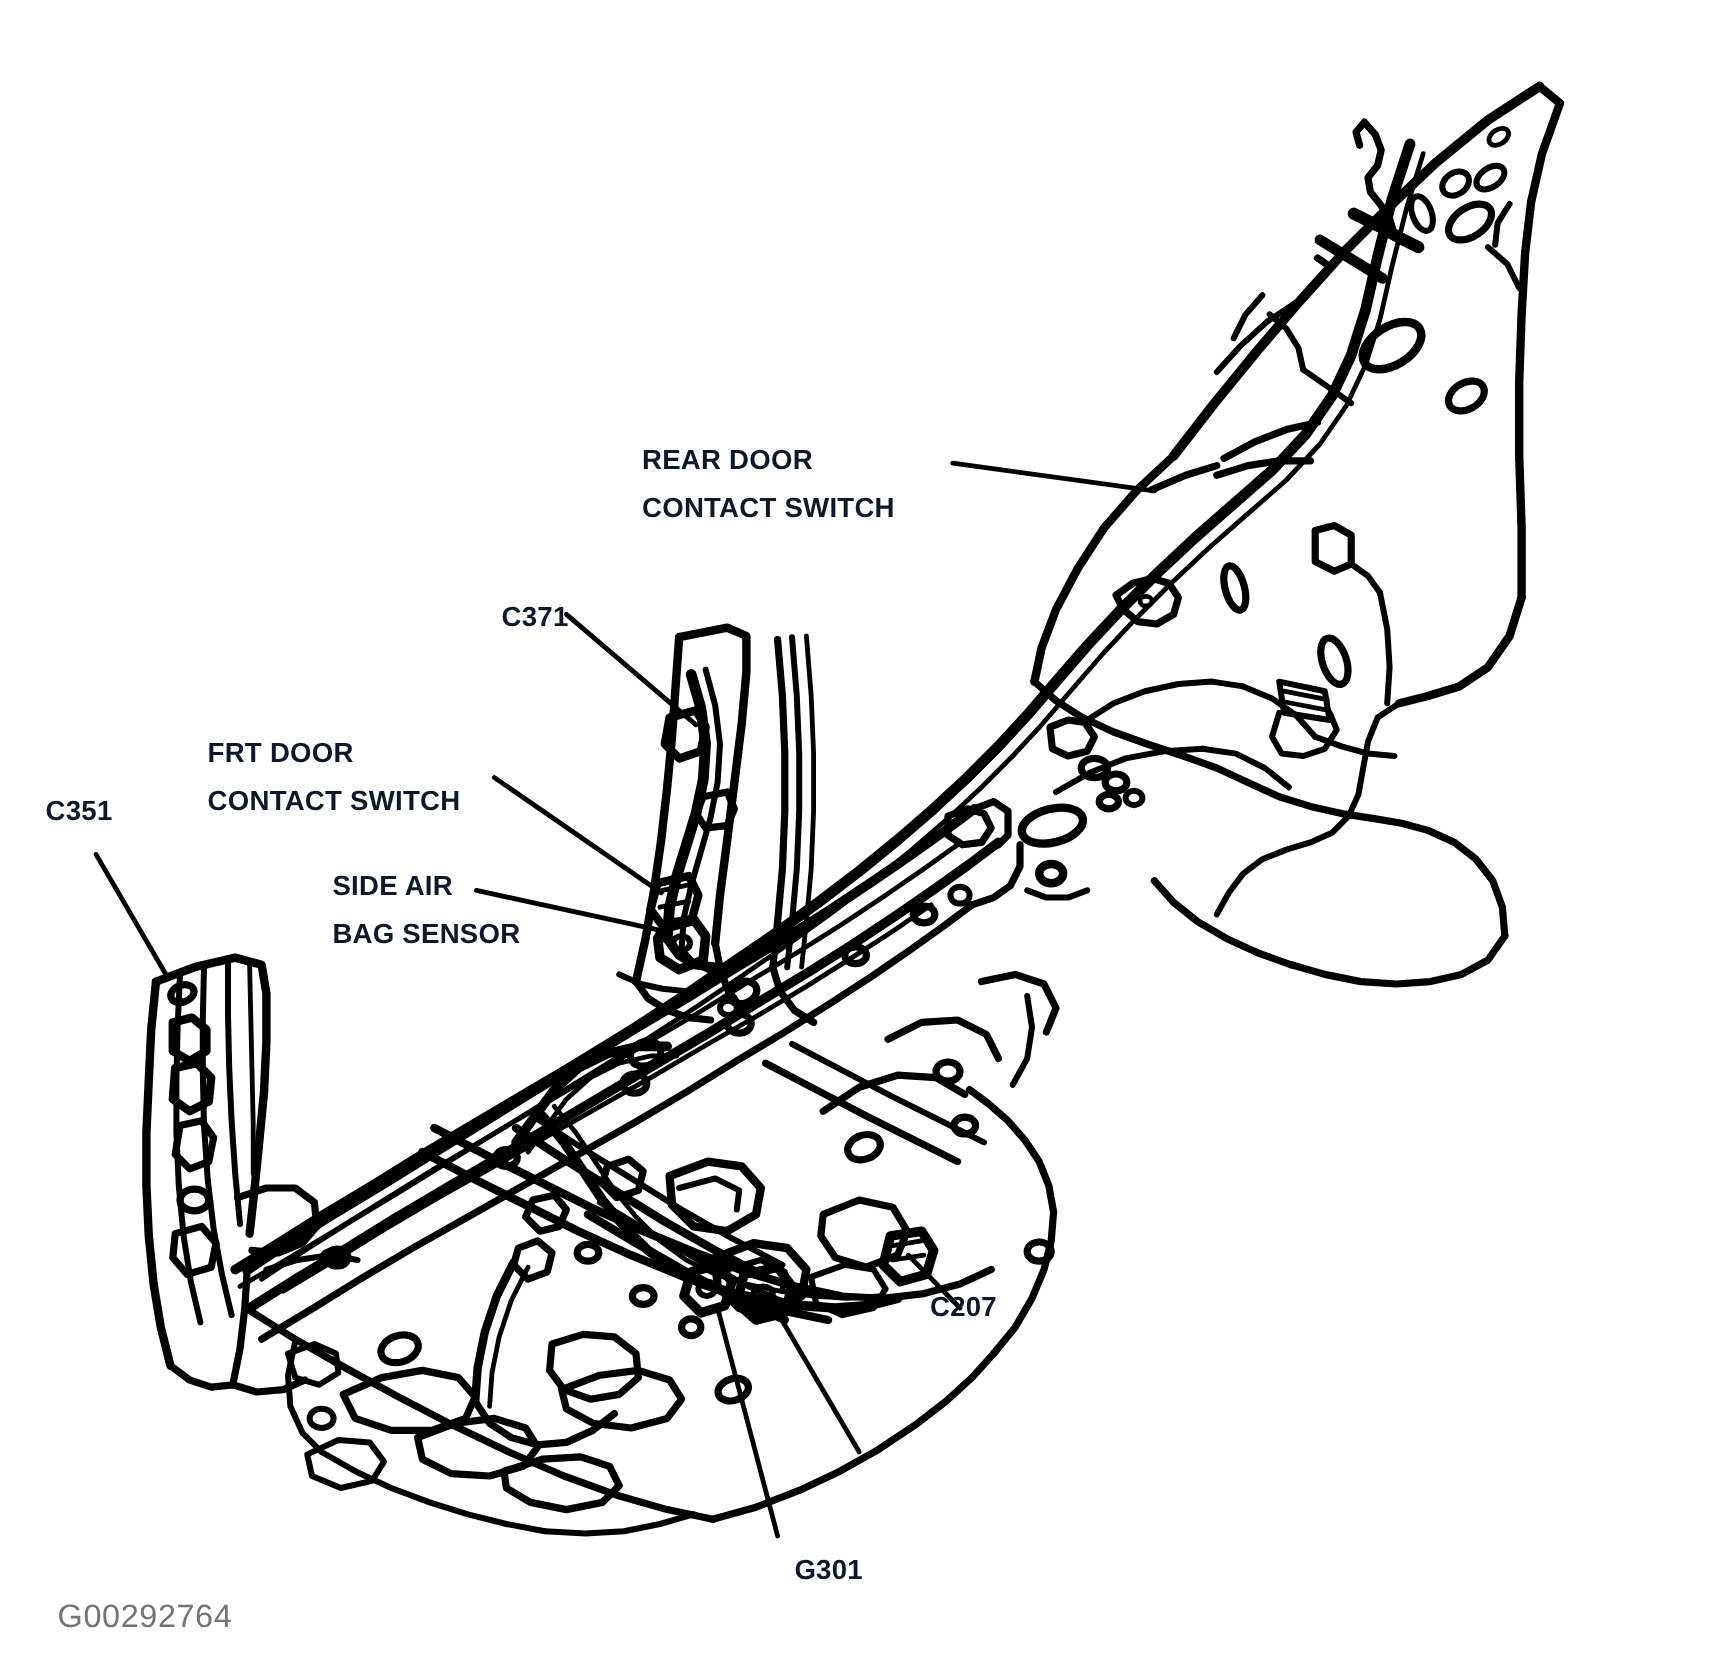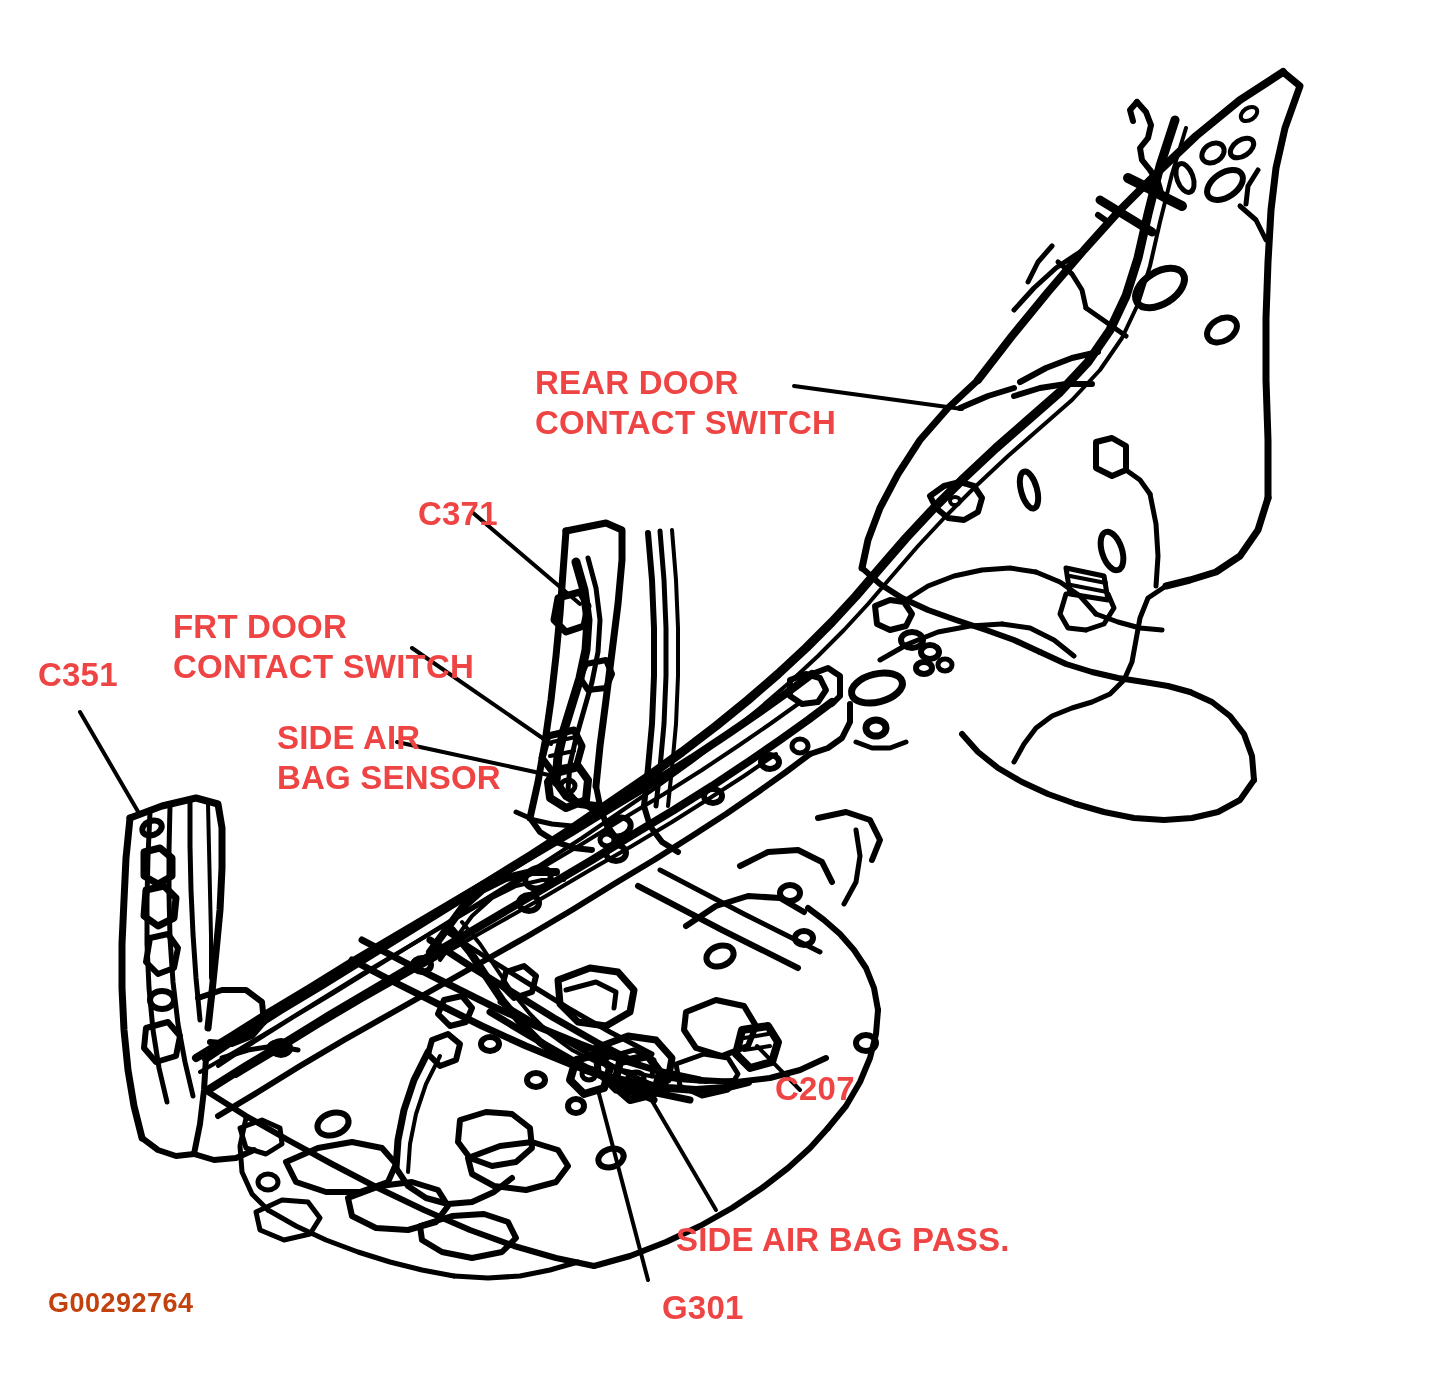--- a/index.html
+++ b/index.html
@@ -16,37 +16,38 @@
     font-family: "Liberation Sans", sans-serif;
   }
   #artwork {
     position: absolute;
     inset: 0;
     width: 1440px;
     height: 1386px;
   }
   .callout {
     position: absolute;
-    color: #ef4444;
+    color: #0f172a;
     font-family: "Liberation Sans", sans-serif;
     font-weight: bold;
-    font-size: 33px;
+    font-size: 23px;
     line-height: 40px;
     letter-spacing: 0.2px;
     white-space: pre;
     user-select: none;
   }
   .figure-id {
     position: absolute;
-    color: #c2410c;
+    color: #737373;
     font-family: "Liberation Sans", sans-serif;
-    font-weight: bold;
+    font-weight: normal;
     font-size: 27px;
     letter-spacing: 0.5px;
     white-space: pre;
+    margin-top: 44px;
   }
   .lbl-rear-door      { left: 535px;  top: 363px; }
   .lbl-c371           { left: 418px;  top: 494px; }
   .lbl-frt-door       { left: 173px;  top: 563px; margin-top: 44px; }
   .lbl-c351           { left: 38px;   top: 655px; }
   .lbl-side-sensor    { left: 231px;  top: 718px; margin-left: 46px; }
   .lbl-c207           { left: 775px;  top: 1069px; }
   .lbl-sabp           { left: 676px;  top: 1220px; }
   .lbl-g301           { left: 622px;  top: 1288px; margin-left: 40px; }
   .fig-id             { left: 48px;   top: 1288px; }
@@ -331,19 +332,18 @@
   <div class="callout lbl-c371">C371</div>
 
   <div class="callout lbl-frt-door"><span>FRT DOOR</span><br><span>CONTACT SWITCH</span></div>
 
   <div class="callout lbl-c351">C351</div>
 
   <div class="callout lbl-side-sensor"><span>SIDE AIR</span><br><span>BAG SENSOR</span></div>
 
   <div class="callout lbl-c207">C207</div>
 
-  <div class="callout lbl-sabp">SIDE AIR BAG PASS.</div>
 
   <div class="callout lbl-g301">G301</div>
 
   <div class="figure-id fig-id">G00292764</div>
 
 </div>
 
 </body></html>

